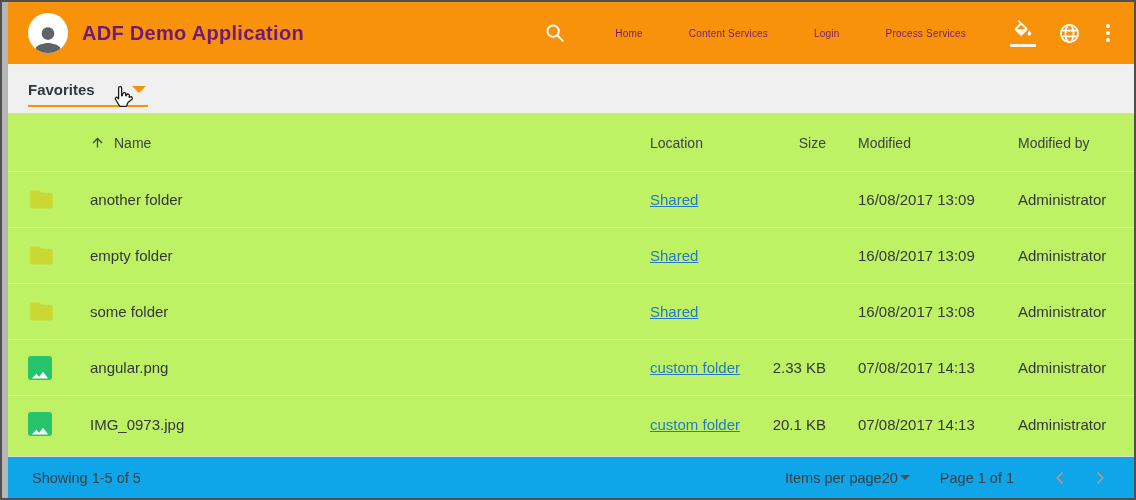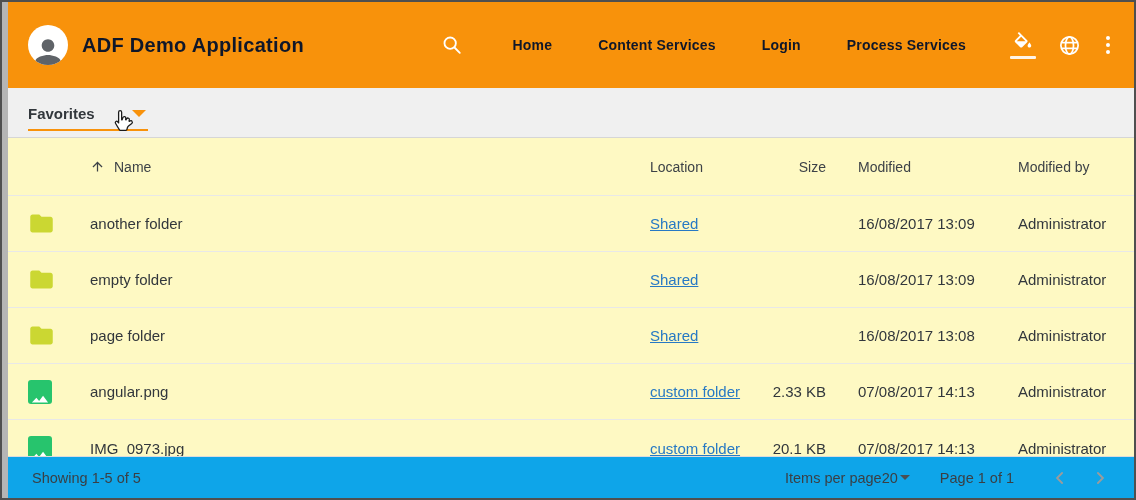--- a/index.html
+++ b/index.html
@@ -11,40 +11,40 @@
     border:2px solid #4f4f4f;
     display:flex;
     background:#f9f9f9;
     overflow:hidden;
   }
   .window-edge { width:6px; background:#b5b5b5; flex-shrink:0; }
   .main { flex:1; display:flex; flex-direction:column; min-width:0; }
 
   
   .app-header {
-    height:86px; flex-shrink:0;
+    height:62px; flex-shrink:0;
     background:#F8920B;
     display:flex; align-items:center;
     padding:0 16px 0 20px;
-    color:#0f172a;
+    color:#701a75;
   }
   .avatar {
     width:40px; height:40px; border-radius:50%;
     background:#fff; overflow:hidden; flex-shrink:0;
     display:flex; align-items:flex-end; justify-content:center;
   }
   .app-title {
     font-size:20px; font-weight:700; letter-spacing:.3px;
     margin-left:14px; white-space:nowrap;
   }
   .header-spacer { flex:1; }
   .search-btn { display:flex; align-items:center; margin-right:26px; cursor:pointer; }
   .nav { display:flex; align-items:center; }
   .nav-item {
-    font-size:14px; font-weight:700; letter-spacing:.2px;
+    font-size:10px; font-weight:400; letter-spacing:.2px;
     padding:10px 23px; white-space:nowrap; cursor:pointer;
   }
   .header-icons { display:flex; align-items:center; margin-left:10px; }
   .icon-btn { display:flex; flex-direction:column; align-items:center; padding:0 11px; cursor:pointer; }
   .bucket-underline { width:26px; height:3px; background:rgba(255,255,255,.9); margin-top:2px; border-radius:1px; }
   .dots { display:flex; flex-direction:column; gap:3px; padding:0 8px 0 14px; cursor:pointer; }
   .dots span { width:4px; height:4px; border-radius:50%; background:#fff; }
 
   
   .view-strip {
@@ -64,21 +64,21 @@
   }
   .view-tab-label { font-size:15px; font-weight:700; color:#32373c; }
   .caret-down {
     width:0; height:0;
     border-left:7px solid transparent; border-right:7px solid transparent;
     border-top:7px solid #F8920B;
   }
   .hand-cursor { position:absolute; left:102px; top:20px; pointer-events:none; }
 
   
-  .doc-list { flex:1; display:flex; flex-direction:column; background:#fef9c3; min-height:0; }
+  .doc-list { flex:1; display:flex; flex-direction:column; background:#bef264; min-height:0; }
   .tr { display:flex; align-items:center; padding-left:20px; }
   .thead { height:58px; flex-shrink:0; font-size:14px; color:#3d4247; border-bottom:1px solid #e8e8e8; }
   .trow { height:56px; flex-shrink:0; font-size:15px; color:#32373c; border-bottom:1px solid #e8e8e8; }
   .trow:last-child { border-bottom:none; }
 
   .c-icon { width:62px; flex-shrink:0; display:flex; align-items:center; }
   .c-name { flex:1; display:flex; align-items:center; min-width:0; }
   .c-loc  { width:96px; flex-shrink:0; }
   .thead .c-loc { text-align:left; padding-right:6px; }
   .c-size { width:80px; flex-shrink:0; text-align:right; }
@@ -225,21 +225,21 @@
       </div>
 
       <div class="tr trow">
         <div class="c-icon">
           <svg width="27" height="27" viewBox="0 0 24 24">
             <path fill="#cbd732" d="M10 4H4c-1.1 0-1.99.9-1.99 2L2 18c0 1.1.9 2 2 2h16c1.1 0 2-.9 2-2V8c0-1.1-.9-2-2-2h-8l-2-2z"></path>
           </svg>
 
         </div>
         <div class="c-name">
-              <span>page folder</span>
+              <span>some folder</span>
             </div>
         <div class="c-loc"><span class="file-link">Shared</span></div>
         <div class="c-size"></div>
         <div class="c-mod">16/08/2017 13:08</div>
         <div class="c-modby">Administrator</div>
       </div>
 
       <div class="tr trow">
         <div class="c-icon">
 

